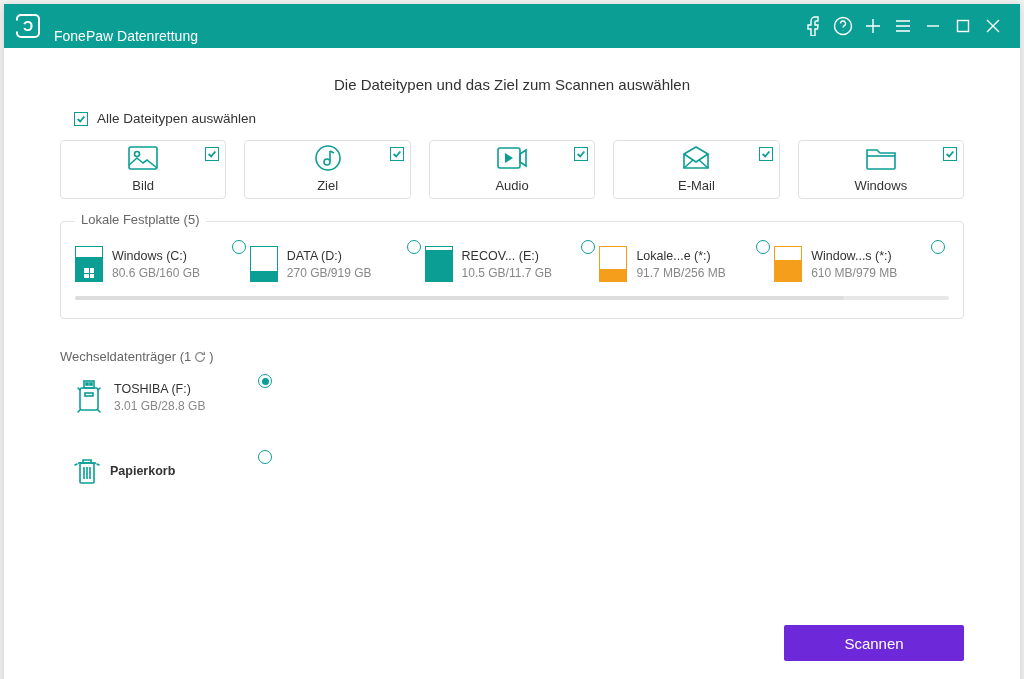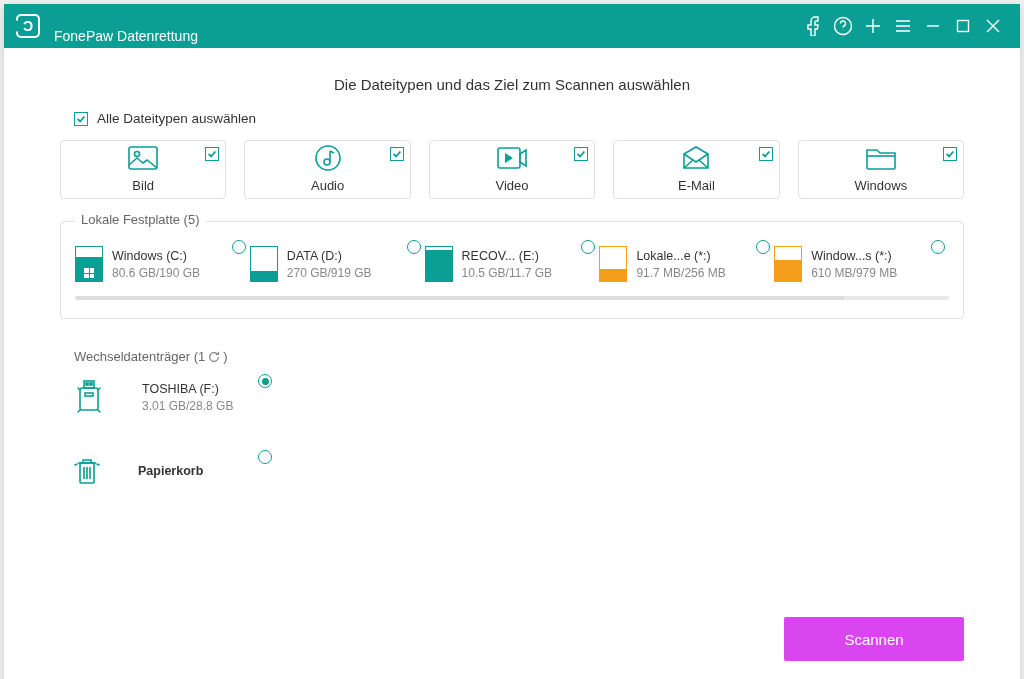--- a/index.html
+++ b/index.html
@@ -33,26 +33,26 @@
   .drv-ic { width: 28px; height: 36px; border: 1.5px solid #0b9e94; position: relative; margin-right: 9px; flex-shrink:0;}
   .drv-fill { position: absolute; bottom: 0; left: 0; right: 0; background: #0b9e94; }
   .drv-fill.orange { background: #f59e1b; }
   .drv-ic.orange { border-color: #f59e1b; }
   .drv-win-grid { position:absolute; bottom:3px; left:50%; transform:translateX(-50%); width:10px; height:10px; display:grid; grid-template-columns:1fr 1fr; grid-template-rows:1fr 1fr; gap:1px;}
   .drv-win-grid span{ background:#fff; }
   .drv-txt { min-width: 0; }
   .drv-name { font-size: 12.5px; color: #333; white-space: nowrap; overflow: hidden; text-overflow: ellipsis; }
   .drv-size { font-size: 12px; color: #888; margin-top: 3px; white-space: nowrap;}
   .removable, .recycle { display: flex; flex-direction: column; position: relative; margin-top: 10px; }
-  .rem-legend { font-size: 13px; color: #666; margin-left: 14px; margin-bottom: 16px; display:flex; align-items:center; gap:2px;}
-  .rem-item { display: flex; align-items: center; margin-left: 14px; position: relative; width: 170px; cursor:pointer;gap:28px;}
+  .rem-legend { font-size: 13px; color: #666; margin-bottom: 16px; display:flex; align-items:center; gap:2px;}
+  .rem-item { display: flex; align-items: center; margin-left: 14px; position: relative; width: 170px; cursor:pointer;}
   .rem-item .radio { top: -6px; right: -28px; }
   .usb-ic { width: 30px; height: 34px; margin-right: 10px; }
   .trash-ic { width: 26px; height: 30px; margin-right: 10px; }
-  .scan-btn { position: absolute; right: 56px; bottom: 22px; width: 180px; height: 44px; background: #d946ef; color: #fff; border: none; font-size: 15px; border-radius: 2px; cursor: pointer; }
+  .scan-btn { position: absolute; right: 56px; bottom: 22px; width: 180px; height: 36px; background: #6d28d9; color: #fff; border: none; font-size: 15px; border-radius: 2px; cursor: pointer; }
   .scrolltrack { height:4px; background:#e8e8e8; border-radius:2px; margin-top:14px; position:relative;}
   .scrollthumb{ position:absolute; left:0; top:0; height:100%; background:#ddd; border-radius:2px;}
 </style>
 </head>
 <body>
 
 <div class="window">
   <div class="titlebar">
     <div class="logo">
         <span>Ɔ</span>
@@ -133,36 +133,36 @@
             </svg>
           </span>
     <div class="card-ic">
             <svg width="26" height="26" viewBox="0 0 26 26">
               <circle cx="13" cy="13" r="12"></circle>
               <path d="M15 6v10"></path>
               <circle cx="12" cy="17" r="3"></circle>
               <path d="M15 6l4 2"></path>
             </svg>
           </div>
-    <div class="card-lbl">Audio</div>
+    <div class="card-lbl">Ziel</div>
         </div>
         <div class="card">
           <span class="chk">
             <svg width="10" height="10" viewBox="0 0 12 12">
               <polyline points="2,6 5,9 10,3"></polyline>
             </svg>
           </span>
     <div class="card-ic">
             <svg width="30" height="22" viewBox="0 0 30 22">
               <rect x="1" y="1" width="22" height="20" rx="2"></rect>
               <path d="M23 7l6-4v16l-6-4z"></path>
               <polygon points="8,6 8,16 16,11" fill="#0b9e94" stroke="none"></polygon>
             </svg>
           </div>
-    <div class="card-lbl">Video</div>
+    <div class="card-lbl">Audio</div>
         </div>
         <div class="card">
           <span class="chk">
             <svg width="10" height="10" viewBox="0 0 12 12">
               <polyline points="2,6 5,9 10,3"></polyline>
             </svg>
           </span>
     <div class="card-ic">
             <svg width="28" height="24" viewBox="0 0 28 24">
               <path d="M2 8l12-7 12 7v14H2z"></path>
@@ -196,21 +196,21 @@
               <div class="drv-fill " style="height:70%"></div>
               <div class="drv-win-grid">
                 <span></span>
                 <span></span>
                 <span></span>
                 <span></span>
               </div>
             </div>
     <div class="drv-txt">
               <div class="drv-name">Windows (C:)</div>
-    <div class="drv-size">80.6 GB/190 GB</div>
+    <div class="drv-size">80.6 GB/160 GB</div>
             </div>
     <span class="radio"></span>
           </div>
           <div class="drive">
             <div class="drv-ic ">
               <div class="drv-fill " style="height:30%"></div>
             </div>
     <div class="drv-txt">
               <div class="drv-name">DATA (D:)</div>
     <div class="drv-size">270 GB/919 GB</div>

